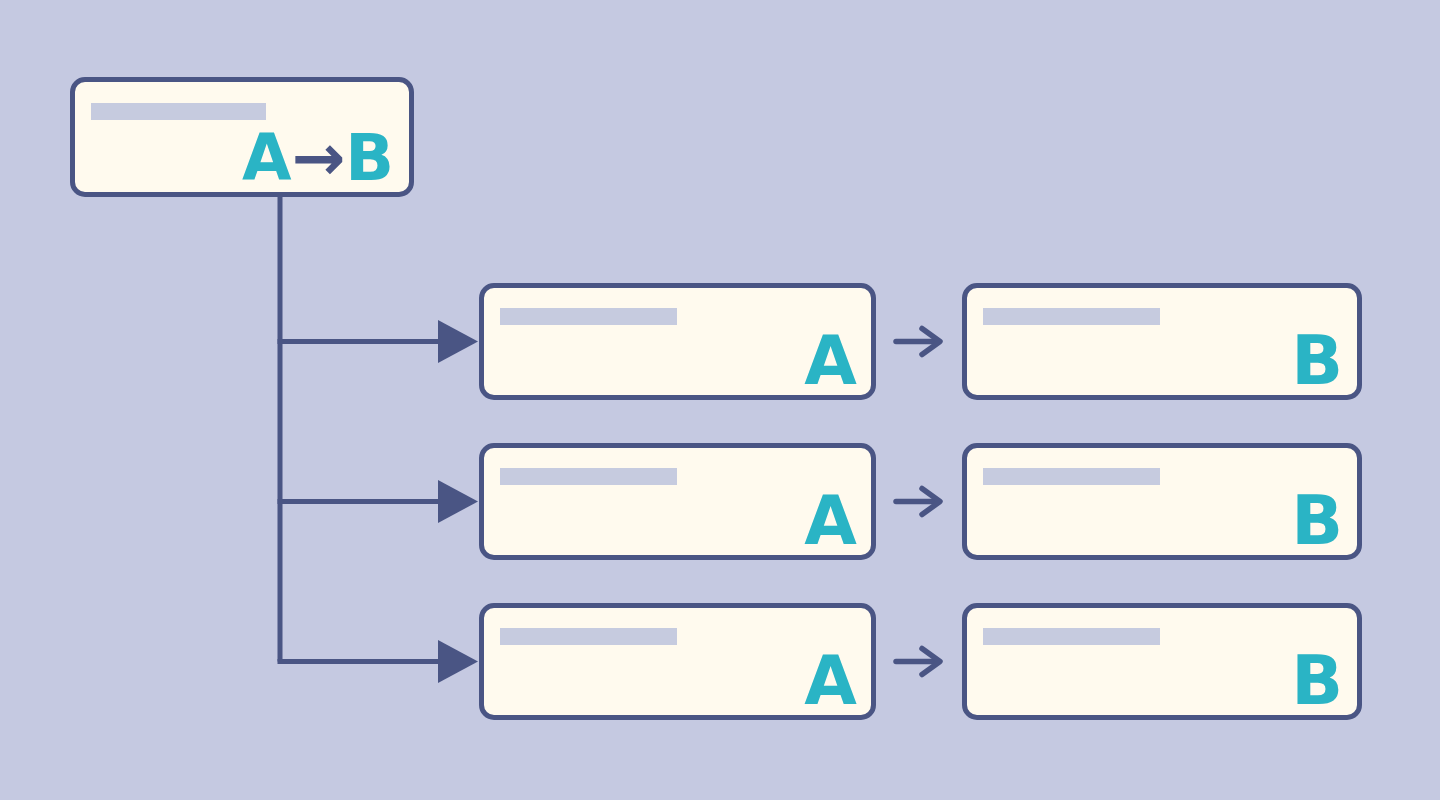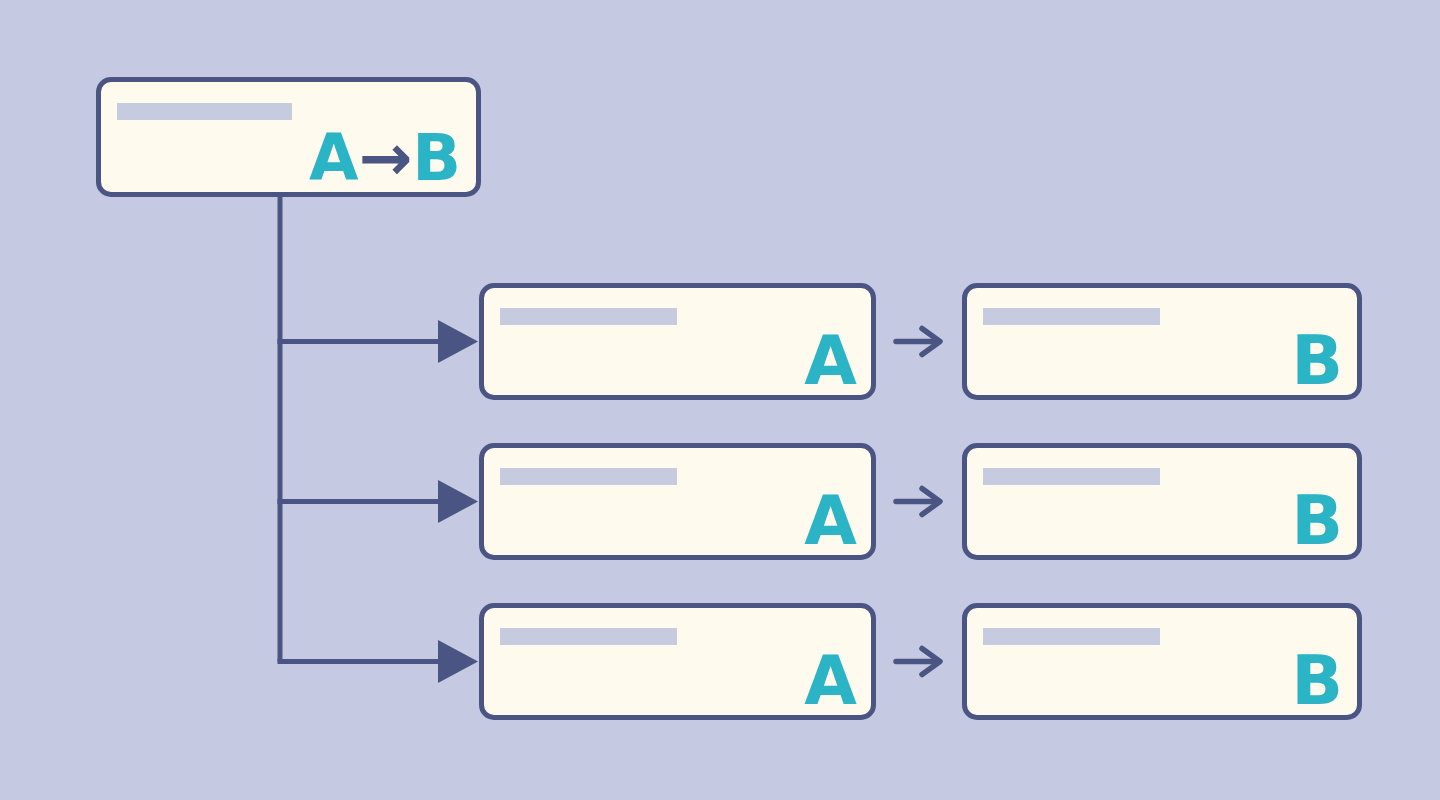--- a/index.html
+++ b/index.html
@@ -22,21 +22,21 @@
     height: 800px;
     display: block;
   }
   .node {
     position: absolute;
     box-sizing: border-box;
     background: var(--box-fill, #fffaee);
     border: 5px solid var(--line, #4a5584);
     border-radius: 15px;
   }
-  .node-root   { left: 96px;  top: 77px;  width: 385px; height: 120px; }
+  .node-root   { left: 70px;  top: 77px;  width: 344px; height: 120px; }
   .node-src-0  { left: 479px; top: 283px; width: 397px; height: 117px; }
   .node-tgt-0  { left: 962px; top: 283px; width: 400px; height: 117px; }
   .node-src-1  { left: 479px; top: 443px; width: 397px; height: 117px; }
   .node-tgt-1  { left: 962px; top: 443px; width: 400px; height: 117px; }
   .node-src-2  { left: 479px; top: 603px; width: 397px; height: 117px; }
   .node-tgt-2  { left: 962px; top: 603px; width: 400px; height: 117px; }
   .placeholder-bar {
     position: absolute;
     left: 16px;
     top: 20px;

